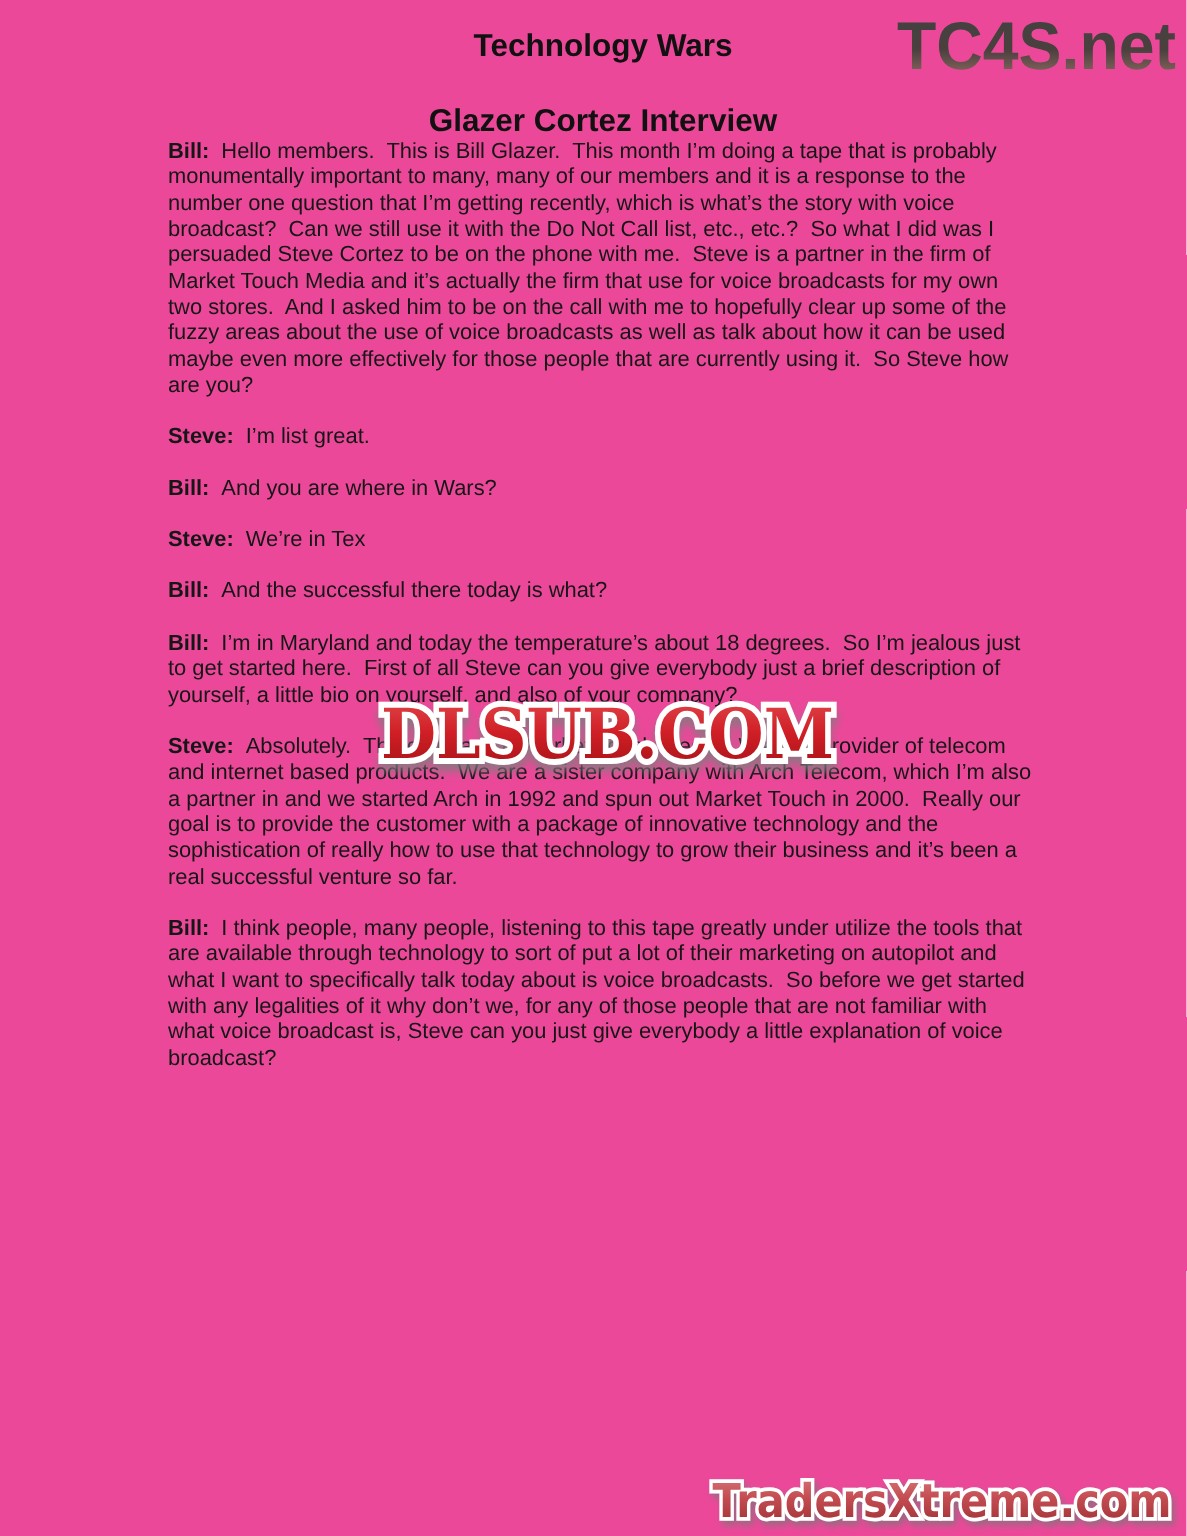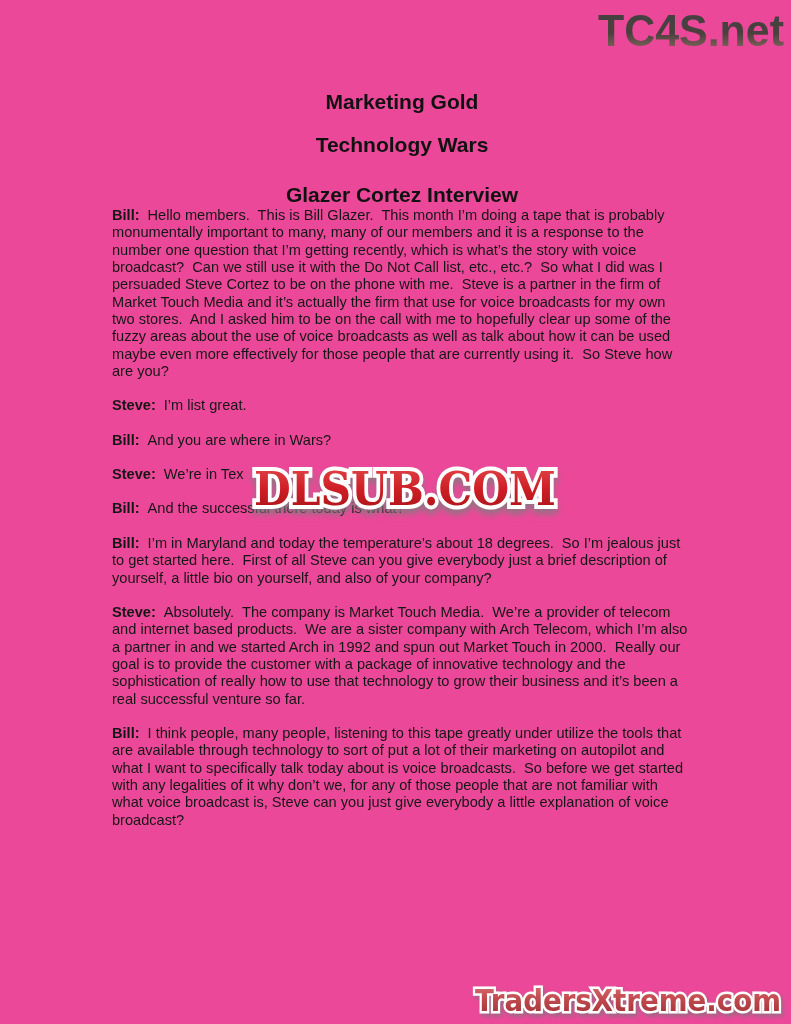--- a/index.html
+++ b/index.html
@@ -52,21 +52,20 @@
           <stop offset="0" stop-color="#424242"></stop>
           <stop offset="0.55" stop-color="#4a403e"></stop>
           <stop offset="1" stop-color="#9c7168"></stop>
         </linearGradient>
       </defs>
       <text x="3" y="38" font-family="Liberation Sans, sans-serif" font-weight="bold" font-size="45" fill="url(#gradTc4s)" textLength="186" lengthAdjust="spacingAndGlyphs">TC4S.net</text>
     </svg>
   </div>
 
   <div class="content">
-    <h1>Marketing Gold</h1>
     <h2>Technology Wars</h2>
     <h3>Glazer Cortez Interview</h3>
 
     <div class="body-text">
       <p class="para"><strong class="spk">Bill:</strong><span>Hello members.  This is Bill Glazer.  This month I’m doing a tape that is probably monumentally important to many, many of our members and it is a response to the number one question that I’m getting recently, which is what’s the story with voice broadcast?  Can we still use it with the Do Not Call list, etc., etc.?  So what I did was I persuaded Steve Cortez to be on the phone with me.  Steve is a partner in the firm of Market Touch Media and it’s actually the firm that use for voice broadcasts for my own two stores.  And I asked him to be on the call with me to hopefully clear up some of the fuzzy areas about the use of voice broadcasts as well as talk about how it can be used maybe even more effectively for those people that are currently using it.  So Steve how are you?</span></p>
       <p class="para"><strong class="spk">Steve:</strong><span>I’m list great.</span></p>
       <p class="para"><strong class="spk">Bill:</strong><span>And you are where in Wars?</span></p>
       <p class="para"><strong class="spk">Steve:</strong><span>We’re in Tex</span></p>
       <p class="para"><strong class="spk">Bill:</strong><span>And the successful there today is what?</span></p>
       <p class="para"><strong class="spk">Bill:</strong><span>I’m in Maryland and today the temperature’s about 18 degrees.  So I’m jealous just to get started here.  First of all Steve can you give everybody just a brief description of yourself, a little bio on yourself, and also of your company?</span></p>

